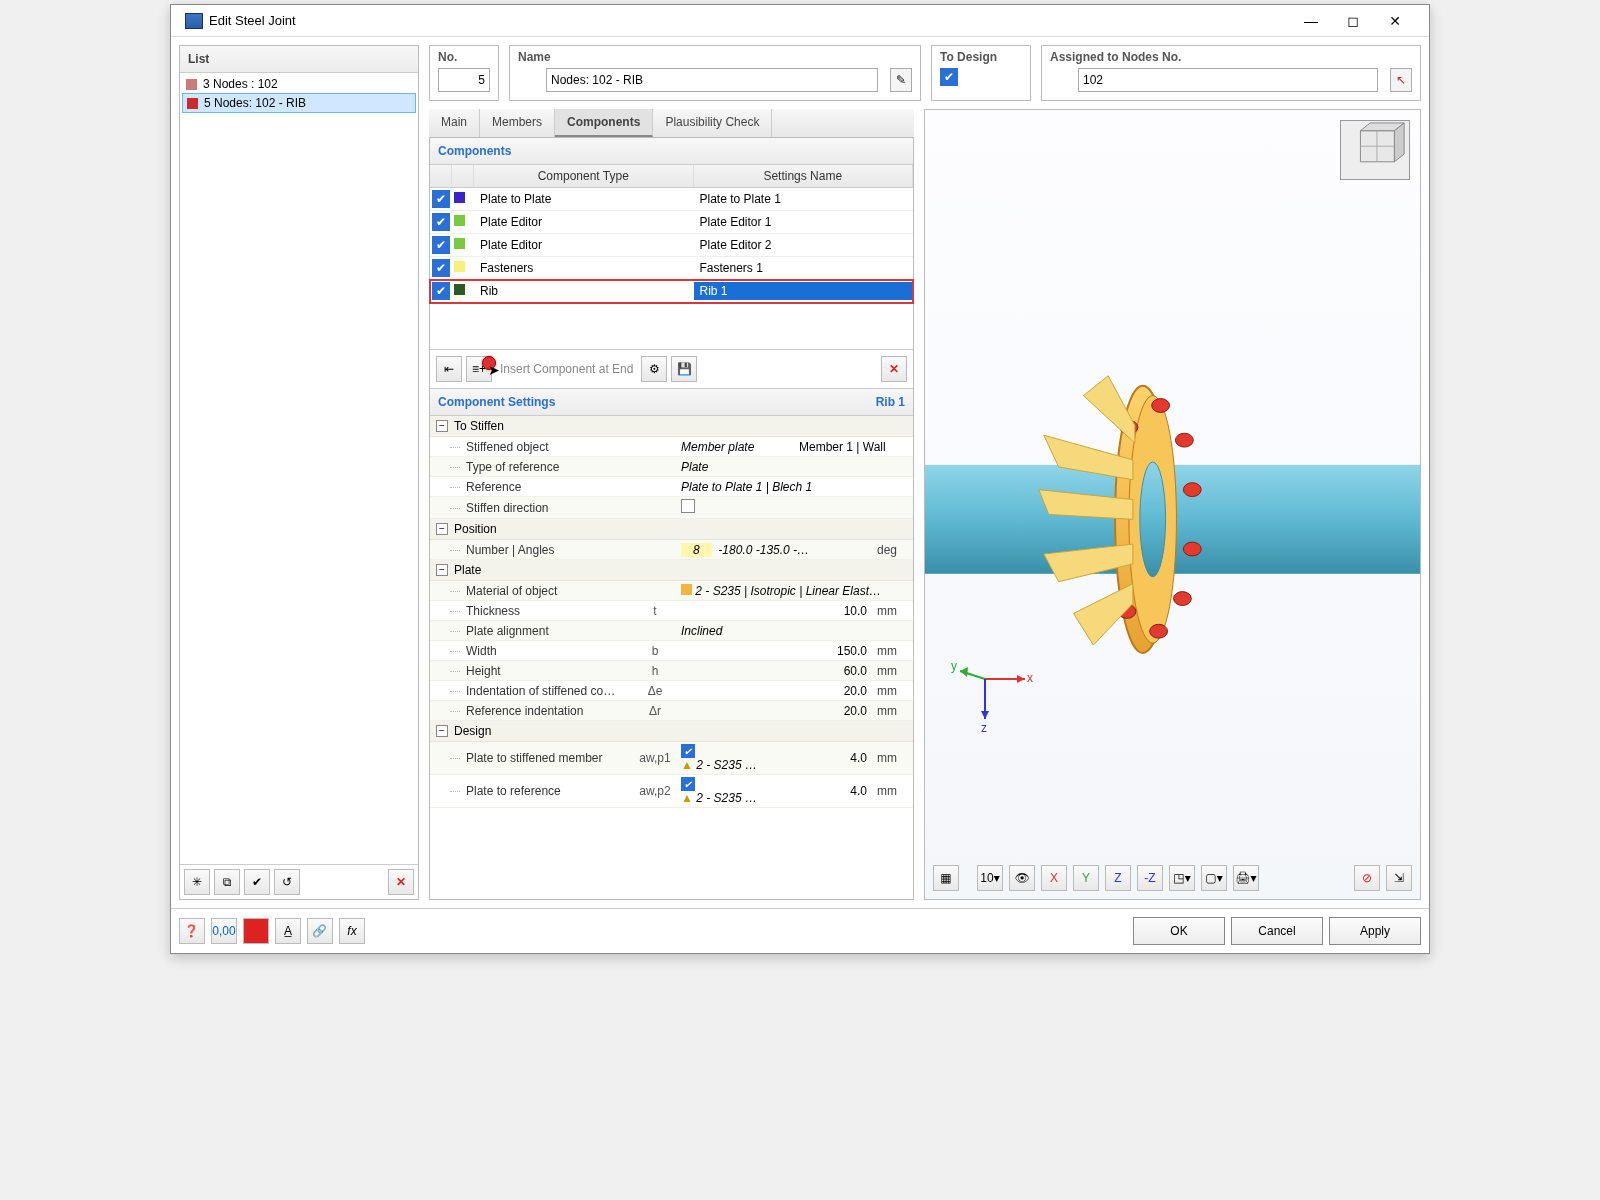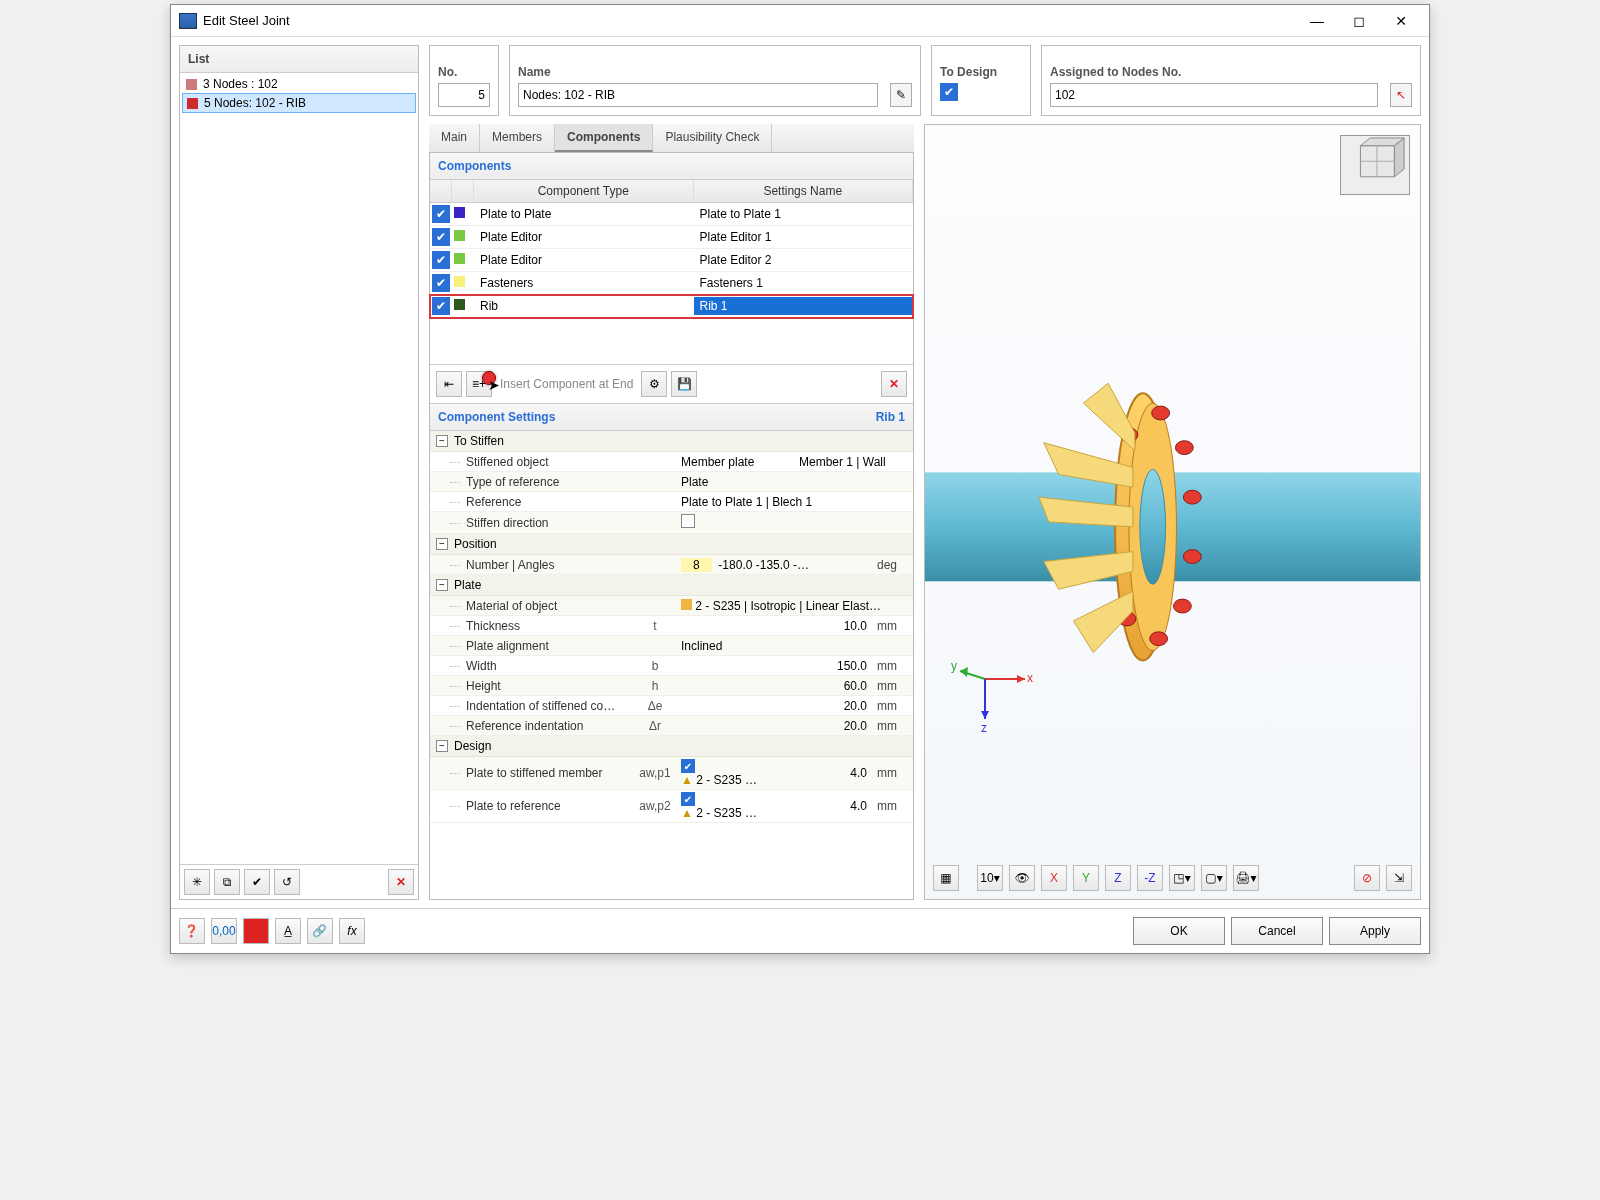--- a/index.html
+++ b/index.html
@@ -1,41 +1,41 @@
 <!DOCTYPE html>
 <html><head>
 <meta charset="utf-8">
 <style>
 * { box-sizing: border-box; margin: 0; padding: 0; font-family: "Segoe UI", Tahoma, sans-serif; font-size: 12px; }
 body { background: #f0f0f0; width: 1600px; height: 1200px; overflow: hidden; }
 
 .window { width: 1260px; height: 950px; background: #fff; border: 1px solid #888; margin: 4px auto; display: flex; flex-direction: column; box-shadow: 0 4px 12px rgba(0,0,0,0.2); }
-.titlebar { height: 32px; display: flex; align-items: center; padding: 0 8px; border-bottom: 1px solid #ddd; }
+.titlebar { height: 32px; display: flex; align-items: center; padding: 0 14px; border-bottom: 1px solid #ddd; }
 .titlebar .icon { width: 18px; height: 16px; background: linear-gradient(180deg,#3a76c8,#2a5fa8); margin-right: 6px; border:1px solid #234; }
 .titlebar .title { flex: 1; font-size: 13px; }
 .win-btns { display:flex; gap:2px; }
 .win-btn { width: 40px; height: 28px; display:flex; align-items:center; justify-content:center; font-size:14px; }
 
 .body { flex:1; display:flex; padding:8px; gap:10px; background:#fff; }
 .left-pane { width: 240px; display:flex; flex-direction:column; border:1px solid #bbb; }
 .pane-title { background:linear-gradient(#f7f7f7,#ececec); padding:6px 8px; font-weight:600; border-bottom:1px solid #ccc; color:#444; }
 .list-tree { flex:1; background:#fff; overflow:auto; padding:2px; }
 .tree-row { display:flex; align-items:center; padding:2px 4px; gap:6px; }
 .tree-row.sel { background:#cfe8ff; border:1px solid #6fb3ff; }
 .sq { width:11px; height:11px; display:inline-block; }
 .left-bottom { display:flex; align-items:center; padding:4px; gap:4px; border-top:1px solid #ccc; }
 .icon-btn { width:26px; height:26px; border:1px solid #bbb; background:linear-gradient(#fafafa,#e8e8e8); display:flex; align-items:center; justify-content:center; }
 
 .right-pane { flex:1; display:flex; flex-direction:column; gap:8px; }
 .top-fields { display:flex; gap:10px; }
-.field-group { border:1px solid #bbb; background:#fff; padding:19px 8px 8px 8px; }
+.field-group { border:1px solid #bbb; background:#fff; padding:4px 8px 8px 8px; }
 .fg-no { width:70px; } .fg-name { flex:1; } .fg-des { width:100px; } .fg-nodes { flex:1; max-width:380px; }
 .fg-label { font-weight:600; color:#555; font-size:12px; margin-bottom:4px; display:block; }
 .fg-input { width:100%; height:24px; border:1px solid #aaa; padding:0 4px; background:#fff; }
-.fg-inner { display:flex; align-items:center; gap:12px; }
+.fg-inner { display:flex; align-items:center; gap:12px;margin-left:28px; }
 .edit-btn, .pick-btn { width:24px; height:24px; border:1px solid #aaa; background:#f4f4f4; display:flex;align-items:center;justify-content:center; }
 .chk { width:18px; height:18px; background:#2a6fd6; color:#fff; display:flex;align-items:center;justify-content:center; font-size:12px; }
 
 .mid { flex:1; display:flex; gap:10px; }
 .mid-left { width:485px; display:flex; flex-direction:column; }
 .tabs { display:flex; border-bottom:1px solid #bbb; background:linear-gradient(#f7f7f7,#e7e7e7); }
 .tab { padding:6px 12px; color:#444; border-right:1px solid #ccc; }
 .tab.active { background:#e2e2e2; font-weight:600; border-bottom:2px solid #888; }
 
 .panel { border:1px solid #bbb; margin-top:-1px; display:flex; flex-direction:column; }
@@ -55,21 +55,21 @@
 
 .settings-head { display:flex; justify-content:space-between; padding:6px 8px; font-weight:600; color:#2a6fd6; background:linear-gradient(#f7f7f7,#ececec); border-top:1px solid #ccc; border-bottom:1px solid #ccc; }
 .settings-body { background:#fff; flex:1; overflow:auto; }
 .grp-head { display:flex; align-items:center; gap:6px; padding:3px 6px; background:#f3f3eb; border-bottom:1px solid #e5e5da; }
 .grp-head .tw { width:12px; height:12px; border:1px solid #888; display:flex;align-items:center;justify-content:center; font-size:10px; line-height:10px; background:#fff; }
 .prop-row { display:flex; border-bottom:1px solid #f0f0e8; align-items:center; min-height:20px; }
 .prop-row:nth-child(odd){ background:#fafaf4; }
 .p-lbl { width:205px; padding:2px 4px 2px 36px; color:#333; position:relative; white-space:nowrap; overflow:hidden; text-overflow:ellipsis; }
 .p-lbl::before { content:""; position:absolute; left:20px; top:50%; width:10px; border-top:1px dotted #bbb; }
 .p-sym { width:40px; text-align:center; color:#555; }
-.p-val { flex:1; padding:2px 6px; }
+.p-val { flex:1; padding:2px 6px;font-style:italic; }
 .p-num { width:80px; text-align:right; padding:2px 6px; }
 .p-unit { width:40px; padding:2px 4px; color:#444; }
 .num-hl { background:#fff6b0; display:inline-block; padding:0 12px; }
 .mini-chk { width:14px; height:14px; border:1px solid #888; background:#fff; display:inline-block; }
 
 .viewport { flex:1; border:1px solid #bbb; background:linear-gradient(180deg,#fdfdff,#f4f7fa); position:relative; overflow:hidden; }
 .cube { position:absolute; top:10px; right:10px; width:70px; height:60px; border:1px solid #999; background:#eee; }
 .axis { position:absolute; left:30px; bottom:170px; font-size:11px; }
 .view-tools { position:absolute; bottom:8px; left:8px; right:8px; display:flex; align-items:center; gap:6px; }
 .vt-sep{width:6px;}

